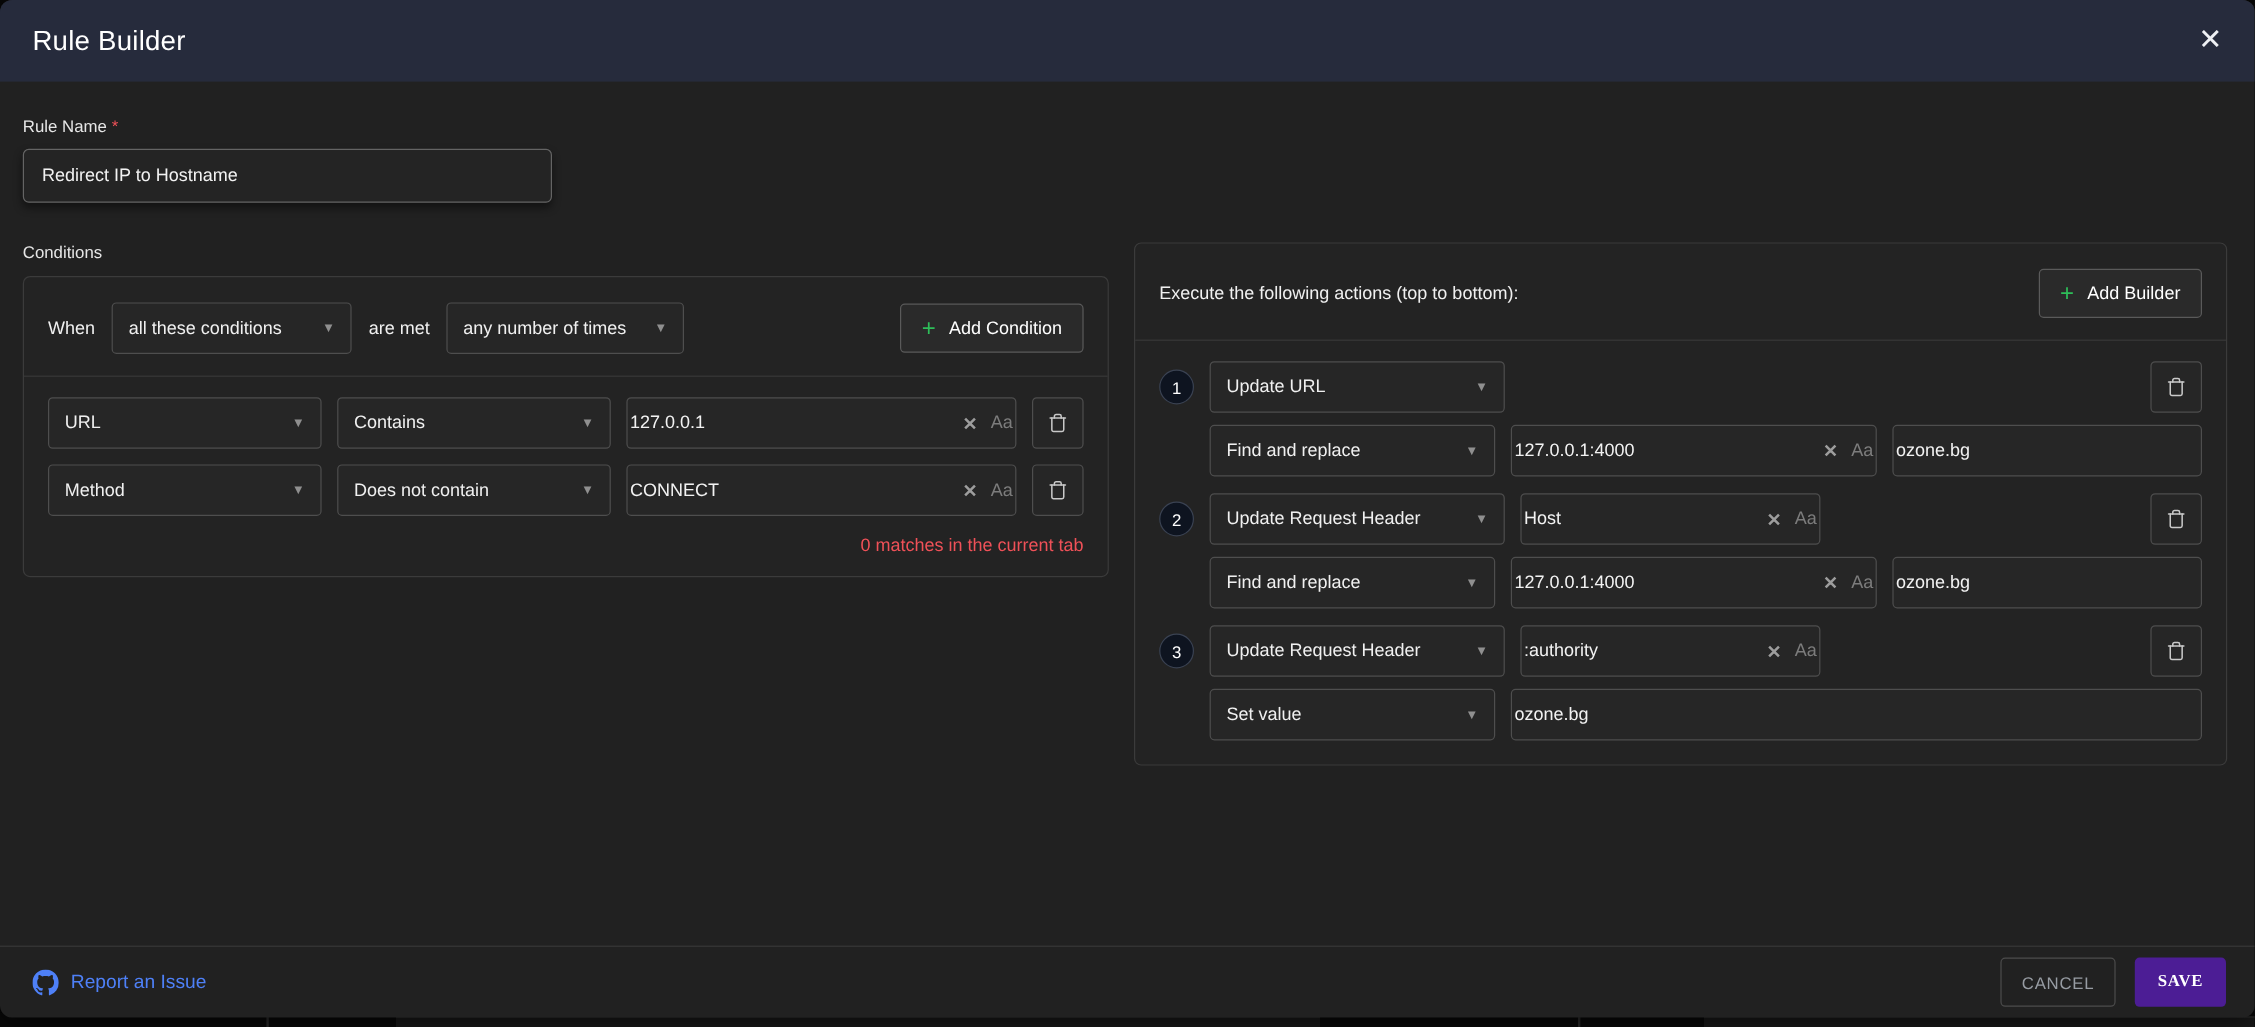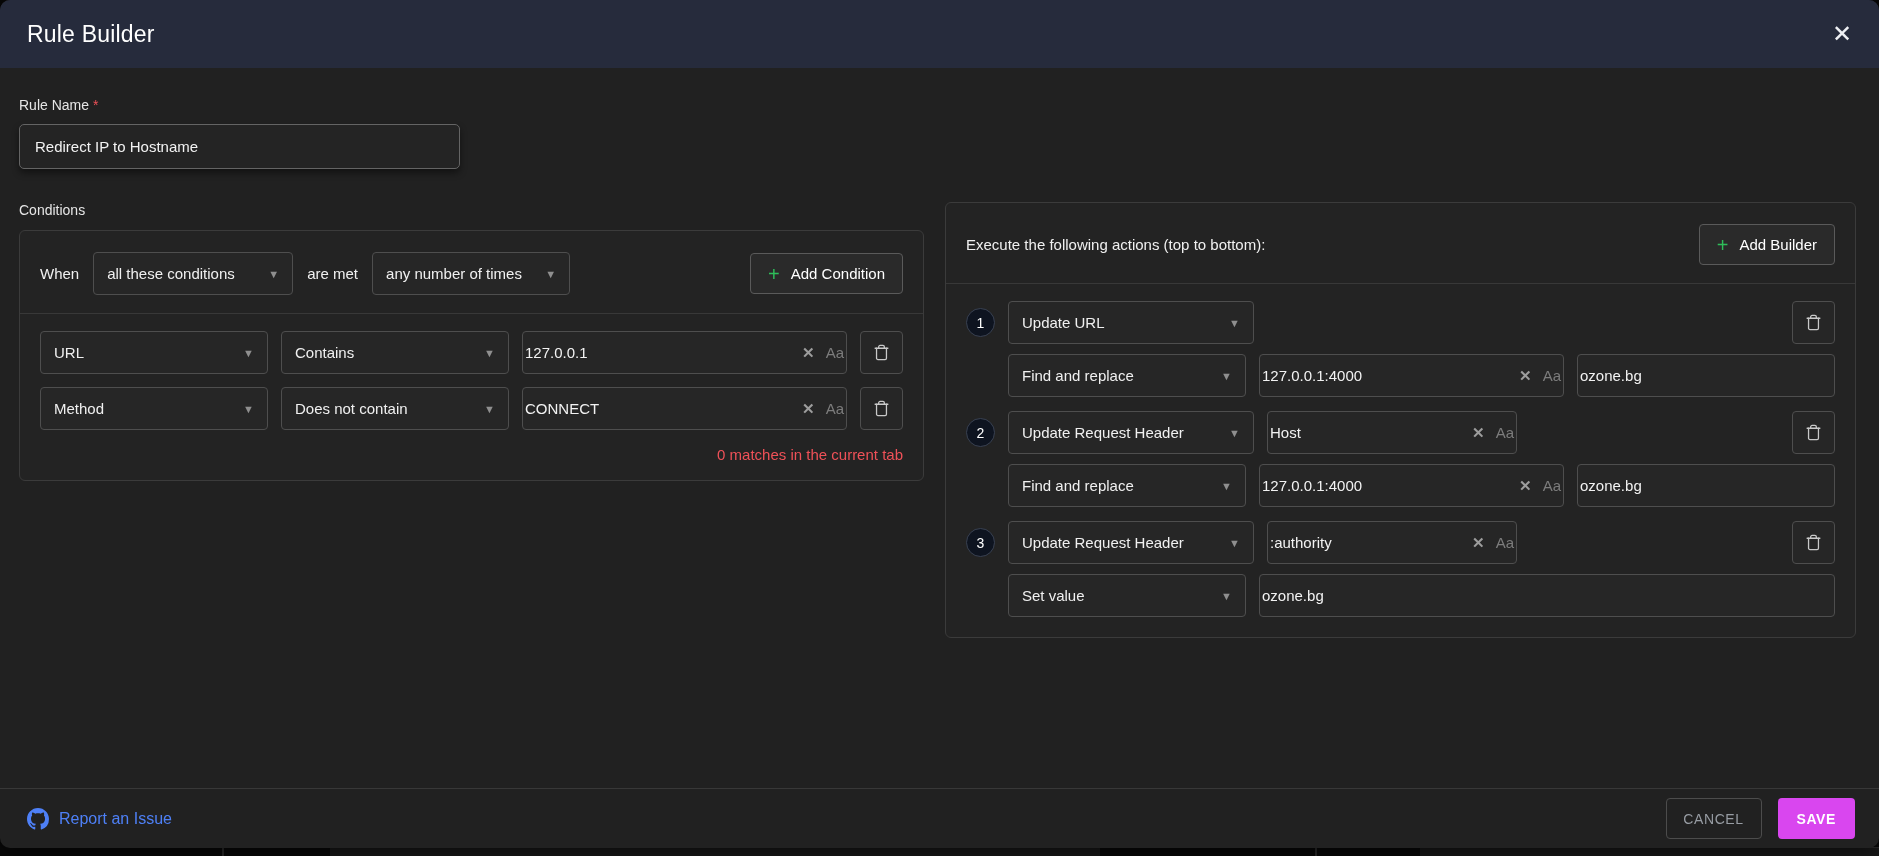--- a/index.html
+++ b/index.html
@@ -115,22 +115,22 @@
   .report-link { display:flex; align-items:center; gap:10px; color:#4e80f7; font-size:16px; font-weight:500; cursor:pointer; }
   .report-link svg { width:22px; height:22px; fill:#4e80f7; }
   .footer-spacer { flex:1; }
   .btn-cancel {
     width:96px; height:41px; border:1px solid #4c4c4c; border-radius:4px;
     background:transparent; color:#979ca3; font-size:14px; letter-spacing:.6px;
     display:flex; align-items:center; justify-content:center; cursor:pointer;
   }
   .btn-save {
     height:41px; padding:12px 19px; border-radius:4px; border:none;
-    background:#d946ef; color:#ffffff; font-size:14px; font-weight:bold; letter-spacing:.6px;
-    display:flex; align-items:center; justify-content:center; cursor:pointer;
+    background:#4c1d95; color:#ffffff; font-size:14px; font-weight:bold; letter-spacing:.6px;
+    display:flex; align-items:center; justify-content:center; cursor:pointer;font-family:Liberation Serif, serif;
   }
 </style>
 </head>
 <body>
 
 <div class="bg-strip">
   <div class="bg-line" style="left:222px"></div>
   <div class="bg-seg" style="left:330px; width:770px;"></div>
   <div class="bg-line" style="left:1315px"></div>
   <div class="bg-seg" style="left:1420px; width:459px;"></div>

